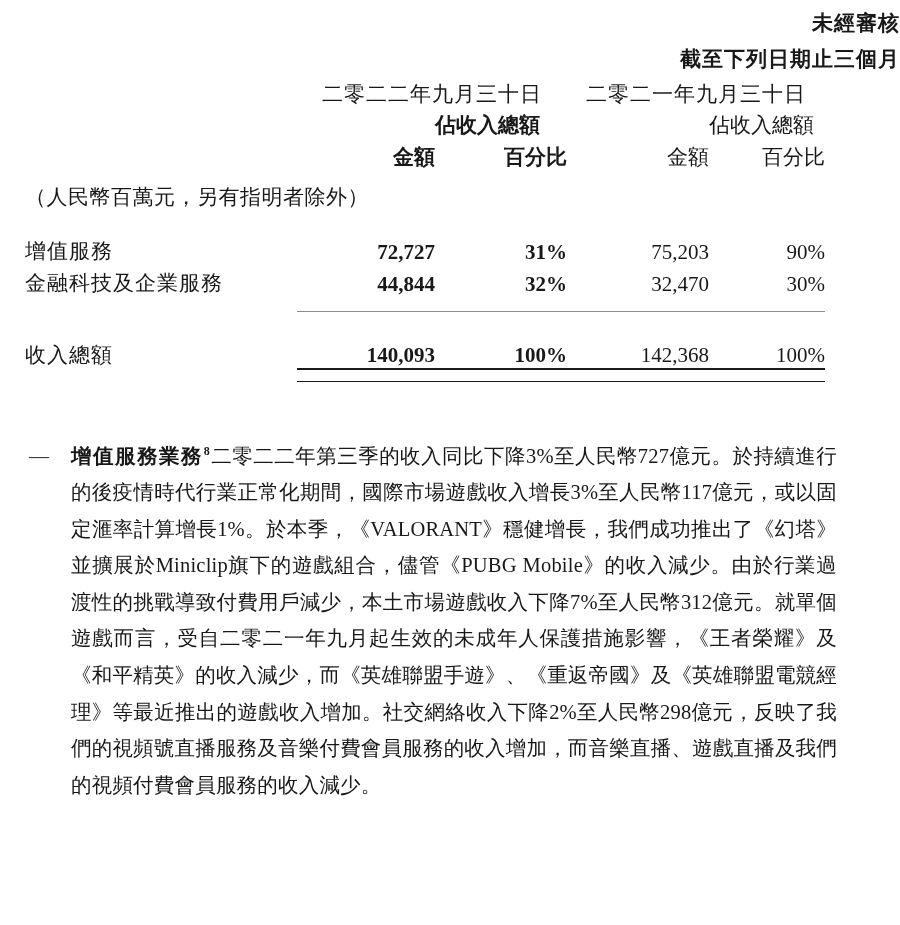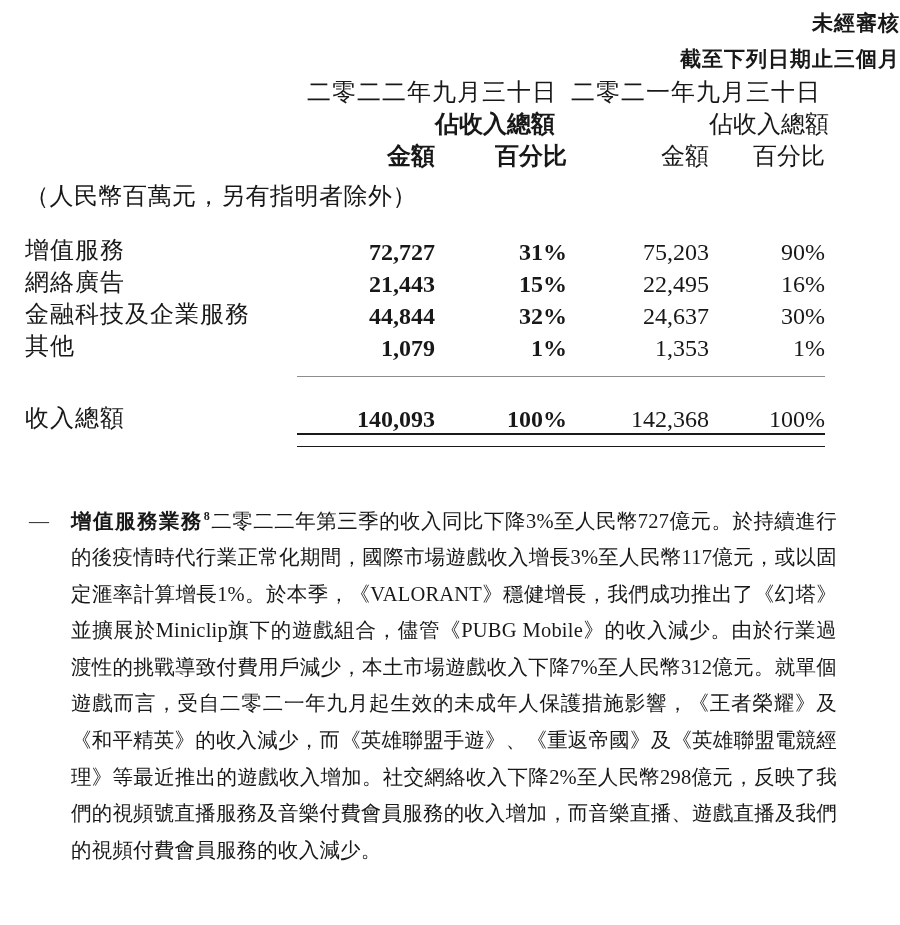--- a/index.html
+++ b/index.html
@@ -47,21 +47,21 @@
   table.fin col.c-label { width: 272px; }
   table.fin col.c-amt22 { width: 138px; }
   table.fin col.c-pct22 { width: 132px; }
   table.fin col.c-amt21 { width: 142px; }
   table.fin col.c-pct21 { width: 116px; }
 
   table.fin td, table.fin th {
     padding: 0;
     vertical-align: bottom;
     font-weight: normal;
-    font-size: 24px;
+    font-size: 21px;
   }
 
   .dates-row td { height: 34px; padding-bottom: 2px; }
   .date-22 {
     text-align: center;
     font-weight: bold;
     letter-spacing: 1px;
     white-space: nowrap;
   }
   .date-21 {
@@ -220,43 +220,29 @@
       </tr>
 
       <tr class="body-row">
         <td class="row-label">增值服務</td>
         <td class="num b">72,727</td>
         <td class="num b">31%</td>
         <td class="num">75,203</td>
         <td class="num">90%</td>
       </tr>
 
-      <tr class="body-row">
-        <td class="row-label">網絡廣告</td>
-        <td class="num b">21,443</td>
-        <td class="num b">15%</td>
-        <td class="num">22,495</td>
-        <td class="num">16%</td>
-      </tr>
 
       <tr class="body-row">
         <td class="row-label">金融科技及企業服務</td>
         <td class="num b">44,844</td>
         <td class="num b">32%</td>
-        <td class="num">24,637</td>
+        <td class="num">32,470</td>
         <td class="num">30%</td>
       </tr>
 
-      <tr class="body-row">
-        <td class="row-label">其他</td>
-        <td class="num b">1,079</td>
-        <td class="num b">1%</td>
-        <td class="num">1,353</td>
-        <td class="num">1%</td>
-      </tr>
 
       <tr class="rule-row">
         <td></td>
         <td class="ruled"></td>
         <td class="ruled"></td>
         <td class="ruled"></td>
         <td class="ruled"></td>
       </tr>
 
       <tr class="gap-row">

